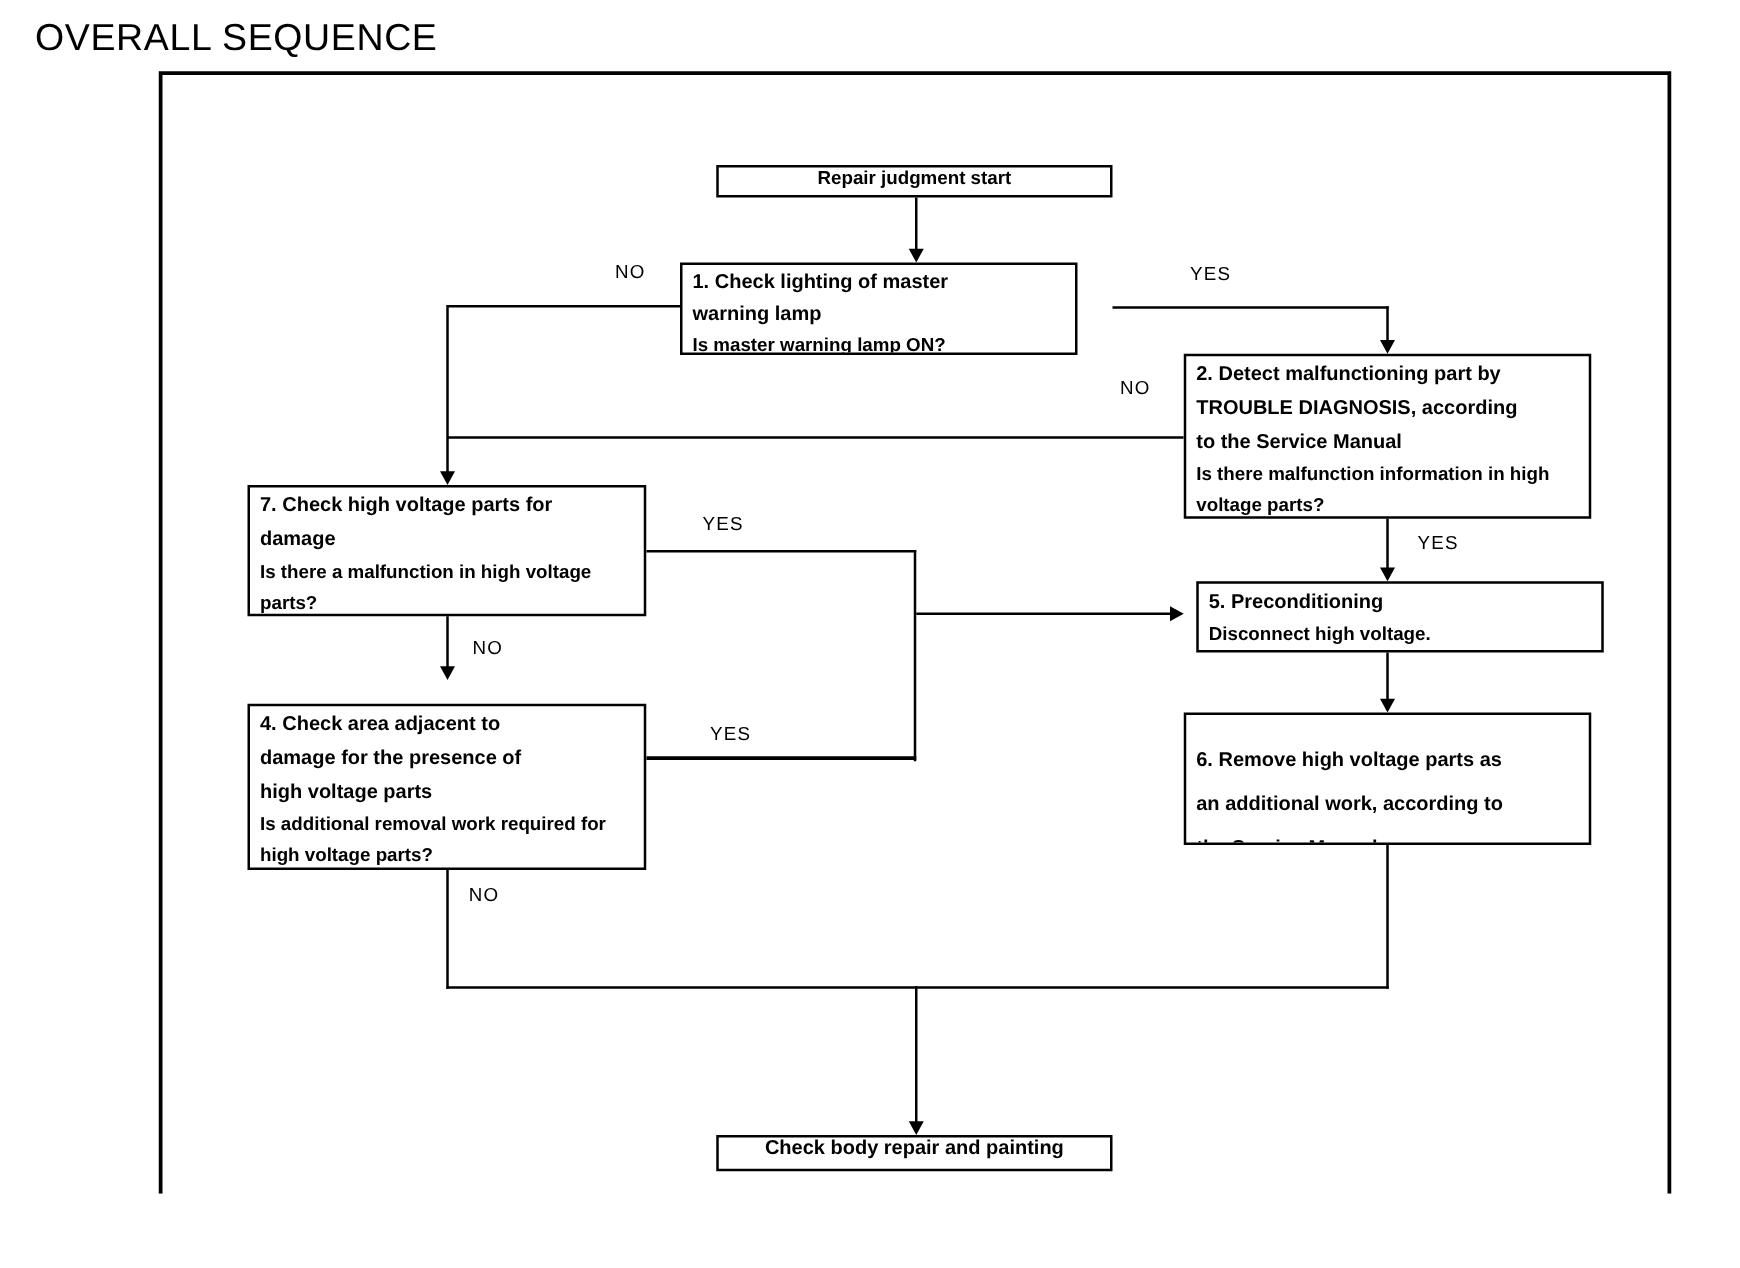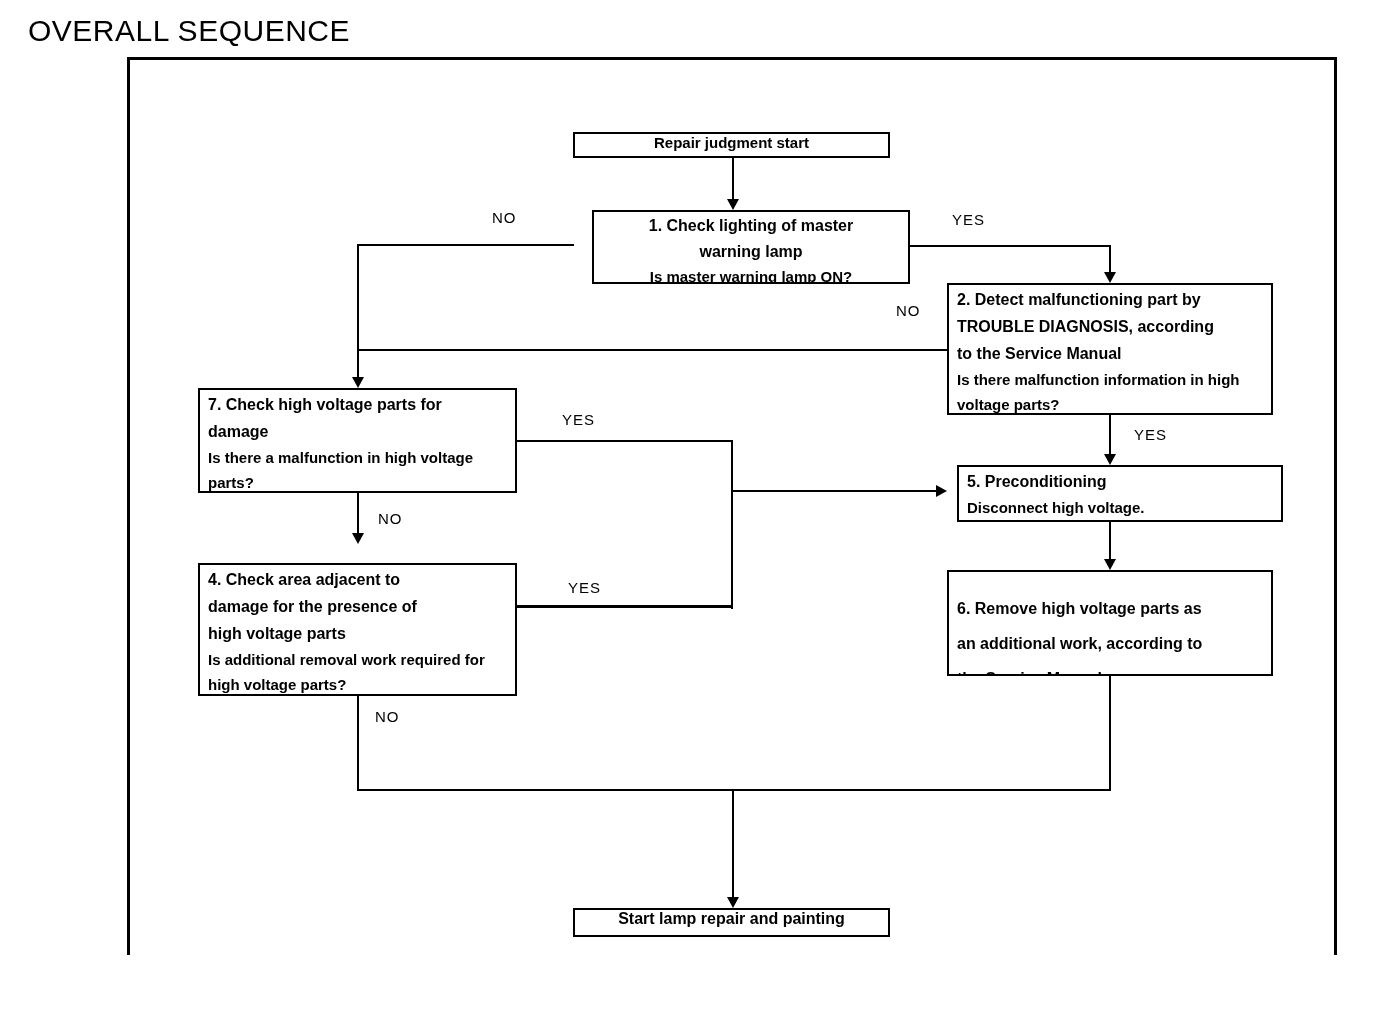--- a/index.html
+++ b/index.html
@@ -144,21 +144,21 @@
   <div class="edge-label" style="left:1134px; top:426px;">YES</div>
   <div class="edge-label" style="left:562px; top:411px;">YES</div>
   <div class="edge-label" style="left:378px; top:510px;">NO</div>
   <div class="edge-label" style="left:568px; top:579px;">YES</div>
   <div class="edge-label" style="left:375px; top:708px;">NO</div>
 
   <div class="node terminal" style="left:573px; top:132px; width:317px; height:26px; font-size:15px;">
     <span>Repair judgment start</span>
   </div>
 
-  <div class="node tight" style="left:592px; top:210px; width:318px; height:74px;text-align:center;">
+  <div class="node tight" style="left:544px; top:210px; width:318px; height:74px;">
     <div class="heading">1. Check lighting of master
 warning lamp</div>
     <div class="question">Is master warning lamp ON?</div>
   </div>
 
   <div class="node" style="left:947px; top:283px; width:326px; height:132px;">
     <div class="heading">2. Detect malfunctioning part by
 TROUBLE DIAGNOSIS, according
 to the Service Manual</div>
     <div class="question">Is there malfunction information in high
@@ -185,18 +185,18 @@
     <div class="question">Disconnect high voltage.</div>
   </div>
 
   <div class="node wide-lh" style="left:947px; top:570px; width:326px; height:106px;">
     <div class="heading">6. Remove high voltage parts as
 an additional work, according to
 the Service Manual</div>
   </div>
 
   <div class="node terminal" style="left:573px; top:908px; width:317px; height:29px;">
-    <span>Start lamp repair and painting</span>
+    <span>Check body repair and painting</span>
   </div>
 
   <div class="figcode" style="left:1216px; top:974px;">JSKIA2341GB</div>
 
 </div>
 
 </body></html>

